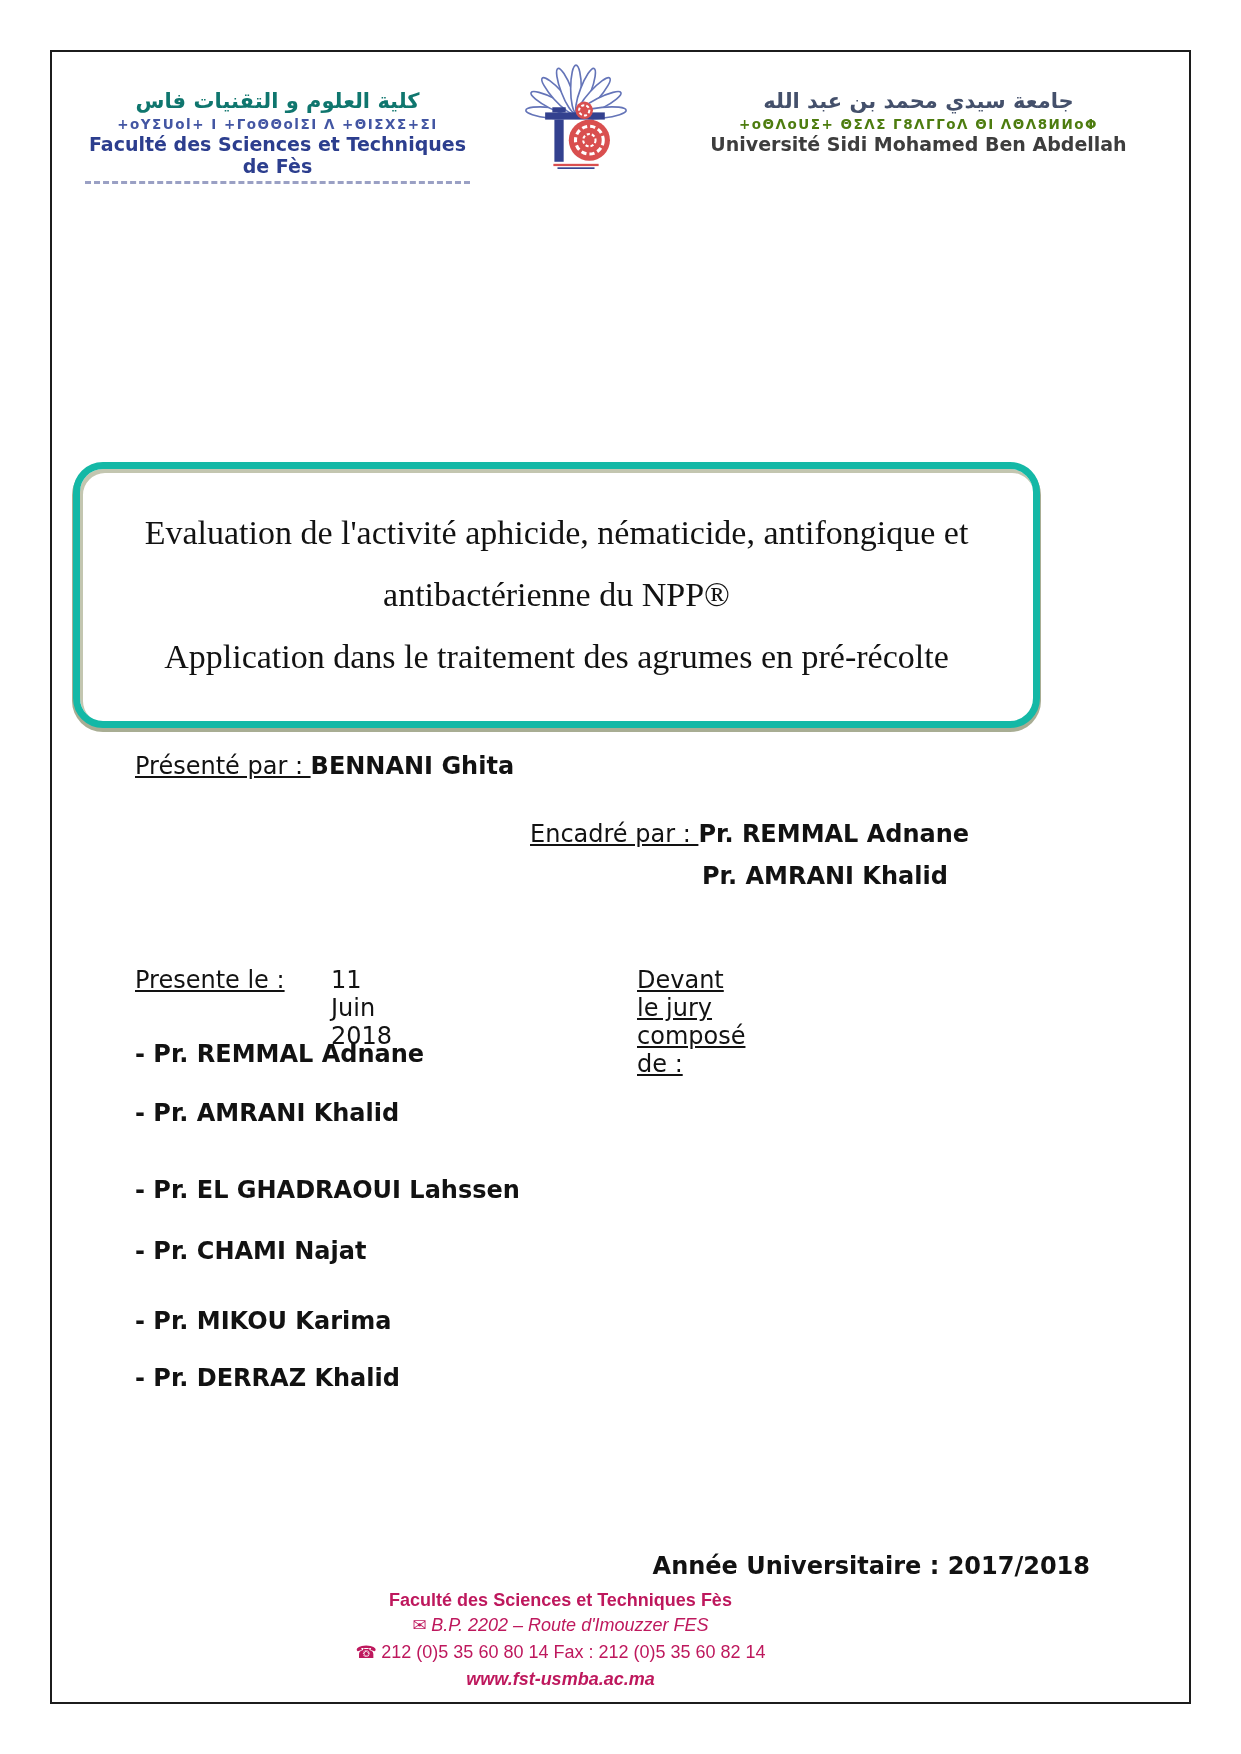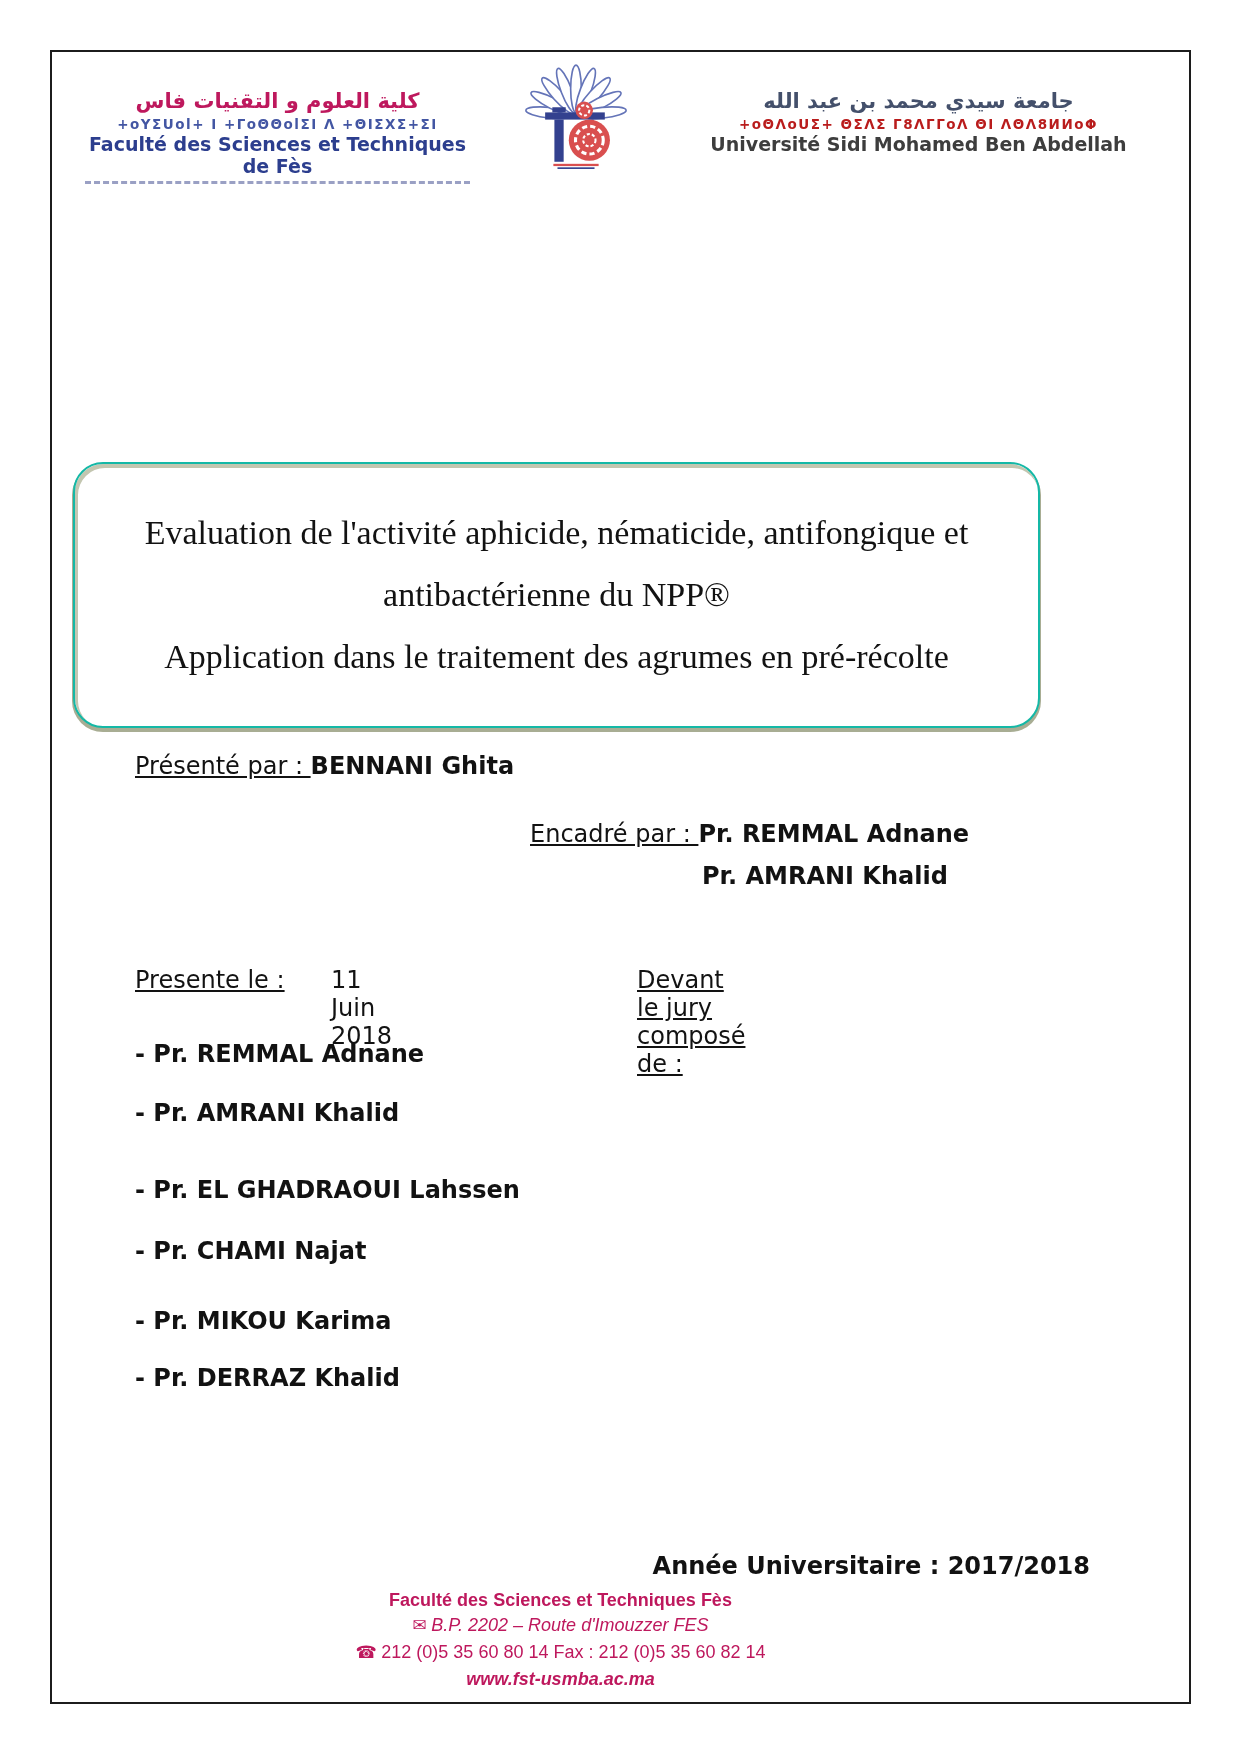--- a/index.html
+++ b/index.html
@@ -15,41 +15,41 @@
   }
   
   .header {
     position:absolute; top:60px; left:85px; right:85px;
     display:flex; justify-content:space-between; align-items:flex-start;
   }
   .org-block { text-align:center; }
   .org-left  { width:385px; color:#2c3e8e; padding-top:28px; }
   .org-right { width:475px; padding-top:28px; }
   .org-arabic  { font-size:21px; font-weight:bold; line-height:26px; }
-  .org-left .org-arabic { color:#be185d; }
+  .org-left .org-arabic { color:#0f766e; }
   .org-right .org-arabic { color:#44506b; }
   .org-tifinagh { font-size:13.5px; font-weight:bold; letter-spacing:1.5px; line-height:17px; margin-top:2px; }
   .org-left .org-tifinagh { color:#4356a3; }
-  .org-right .org-tifinagh { color:#b91c1c; }
+  .org-right .org-tifinagh { color:#4d7c0f; }
   .org-french { font-size:19px; font-weight:bold; line-height:22px; }
   .org-left .org-french { color:#2c3e8e; border-bottom:3px dashed #9aa0c4; padding-bottom:4px; }
   .org-right .org-french { color:#3d3d3d; }
   .emblem { width:104px; height:108px; flex:none; margin-top:2px; }
   
   .headings { position:absolute; left:60px; right:60px; top:183px; text-align:center;
               font-family:"Liberation Serif","DejaVu Serif",serif; color:#111; }
   .h-line { font-variant:small-caps; font-weight:bold; letter-spacing:1px; }
   .h1 { font-size:24px; line-height:28px; }
   .h2 { font-size:22px; line-height:28px; margin-top:17px; }
   .h3 { font-size:24px; line-height:28px; margin-top:24px; }
   .h4 { font-size:24px; line-height:28px; margin-top:25px; }
   
   .title-box {
     position:absolute; left:73px; top:462px; width:967px; height:266px;
-    border:2px solid #14b8a6; border-radius:30px; background:#fff;
+    border:7px solid #14b8a6; border-radius:30px; background:#fff;
     box-shadow: 0 3px 0 1px #a8ad93, inset 2px 3px 0 1px #c3c6b0;
     display:flex; flex-direction:column; justify-content:center;
     text-align:center; font-family:"Liberation Serif","DejaVu Serif",serif;
     font-size:34px; line-height:62px; color:#121212; padding:0 14px;
   }
   
   .hand { font-family:"DejaVu Sans", sans-serif; color:#121212; }
   .presented { position:absolute; left:135px; top:752px; font-size:24px; }
   .label-reg { font-weight:normal;text-decoration:underline; }
   .name-bold { font-weight:bold; }

